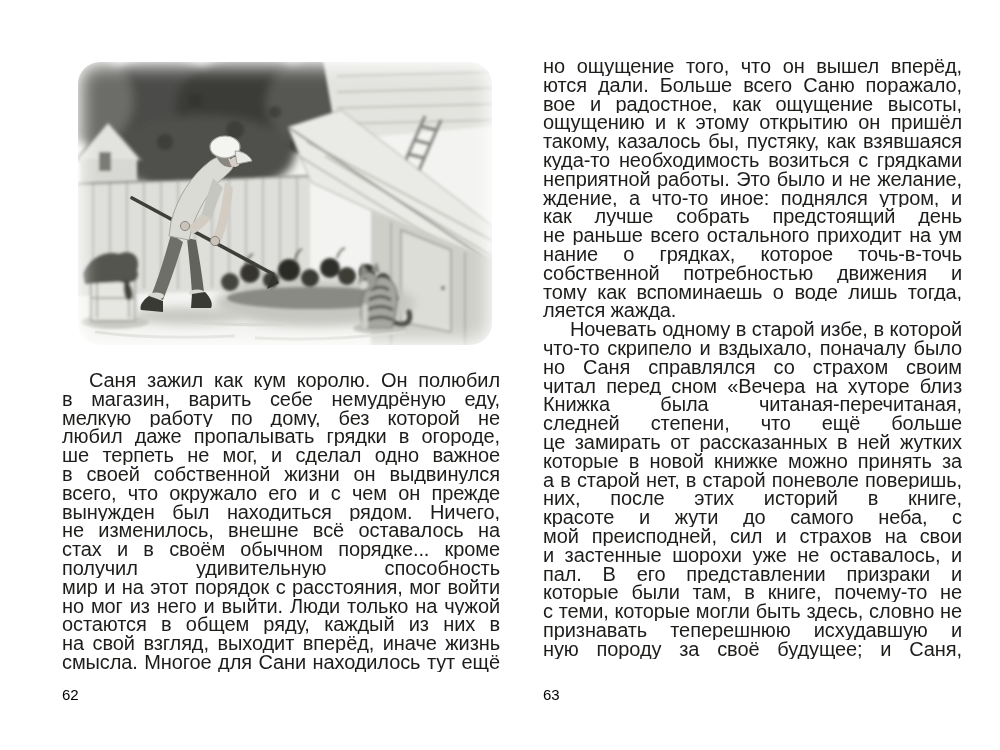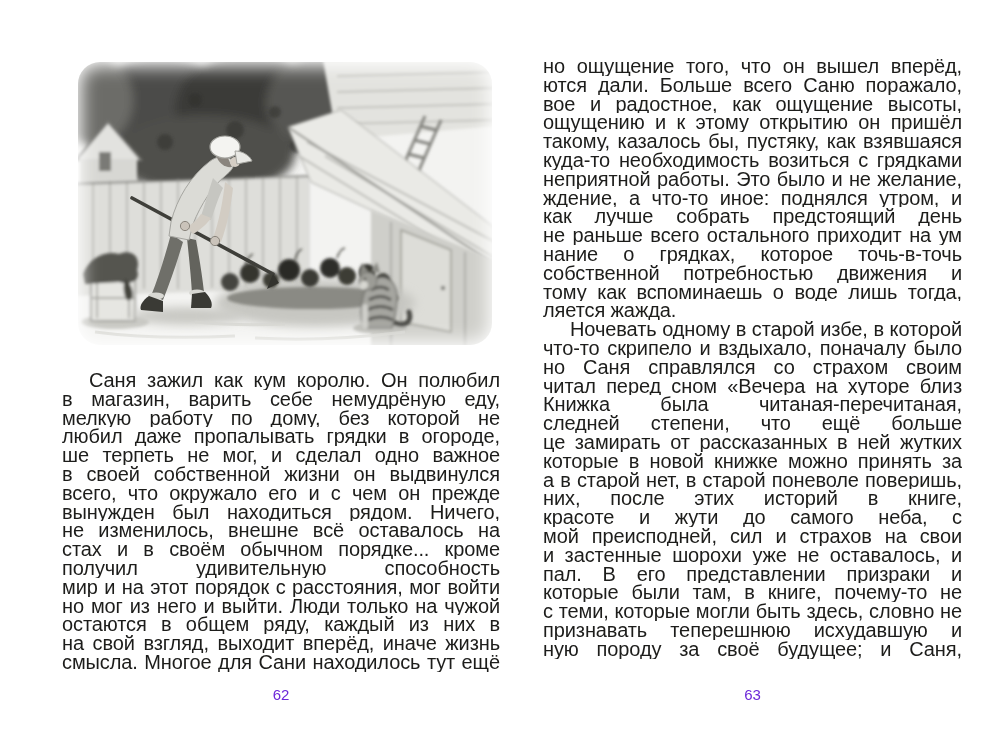--- a/index.html
+++ b/index.html
@@ -6,21 +6,21 @@
   body{width:1000px;height:750px;position:relative;overflow:hidden;
        font-family:"Liberation Sans","DejaVu Sans",sans-serif;color:#1d1d1b;}
   .spread{position:absolute;inset:0;background:#ffffff;}
   figure.illustration{margin:0;position:absolute;left:75px;top:60px;width:420px;height:288px;}
   .text-col{position:absolute;font-size:20px;line-height:18.8px;letter-spacing:-0.1px;}
   #left-col{left:62px;top:371px;width:438px;}
   #right-col{left:543px;top:57px;width:419px;}
   .line{text-align:justify;text-align-last:justify;height:18.8px;overflow:hidden;}
   .line.end{text-align-last:left;}
   .line.indent{text-indent:27px;}
-  .folio{position:absolute;top:686px;font-size:15px;color:#6d28d9;text-align:center;}
+  .folio{position:absolute;top:686px;font-size:15px;color:#000000;text-align:left;}
   #folio-left{left:62px;width:438px;}
   #folio-right{left:543px;width:419px;}
 </style>
 </head>
 <body>
 
 <div class="spread">
 
   <section>
     <figure class="illustration">

